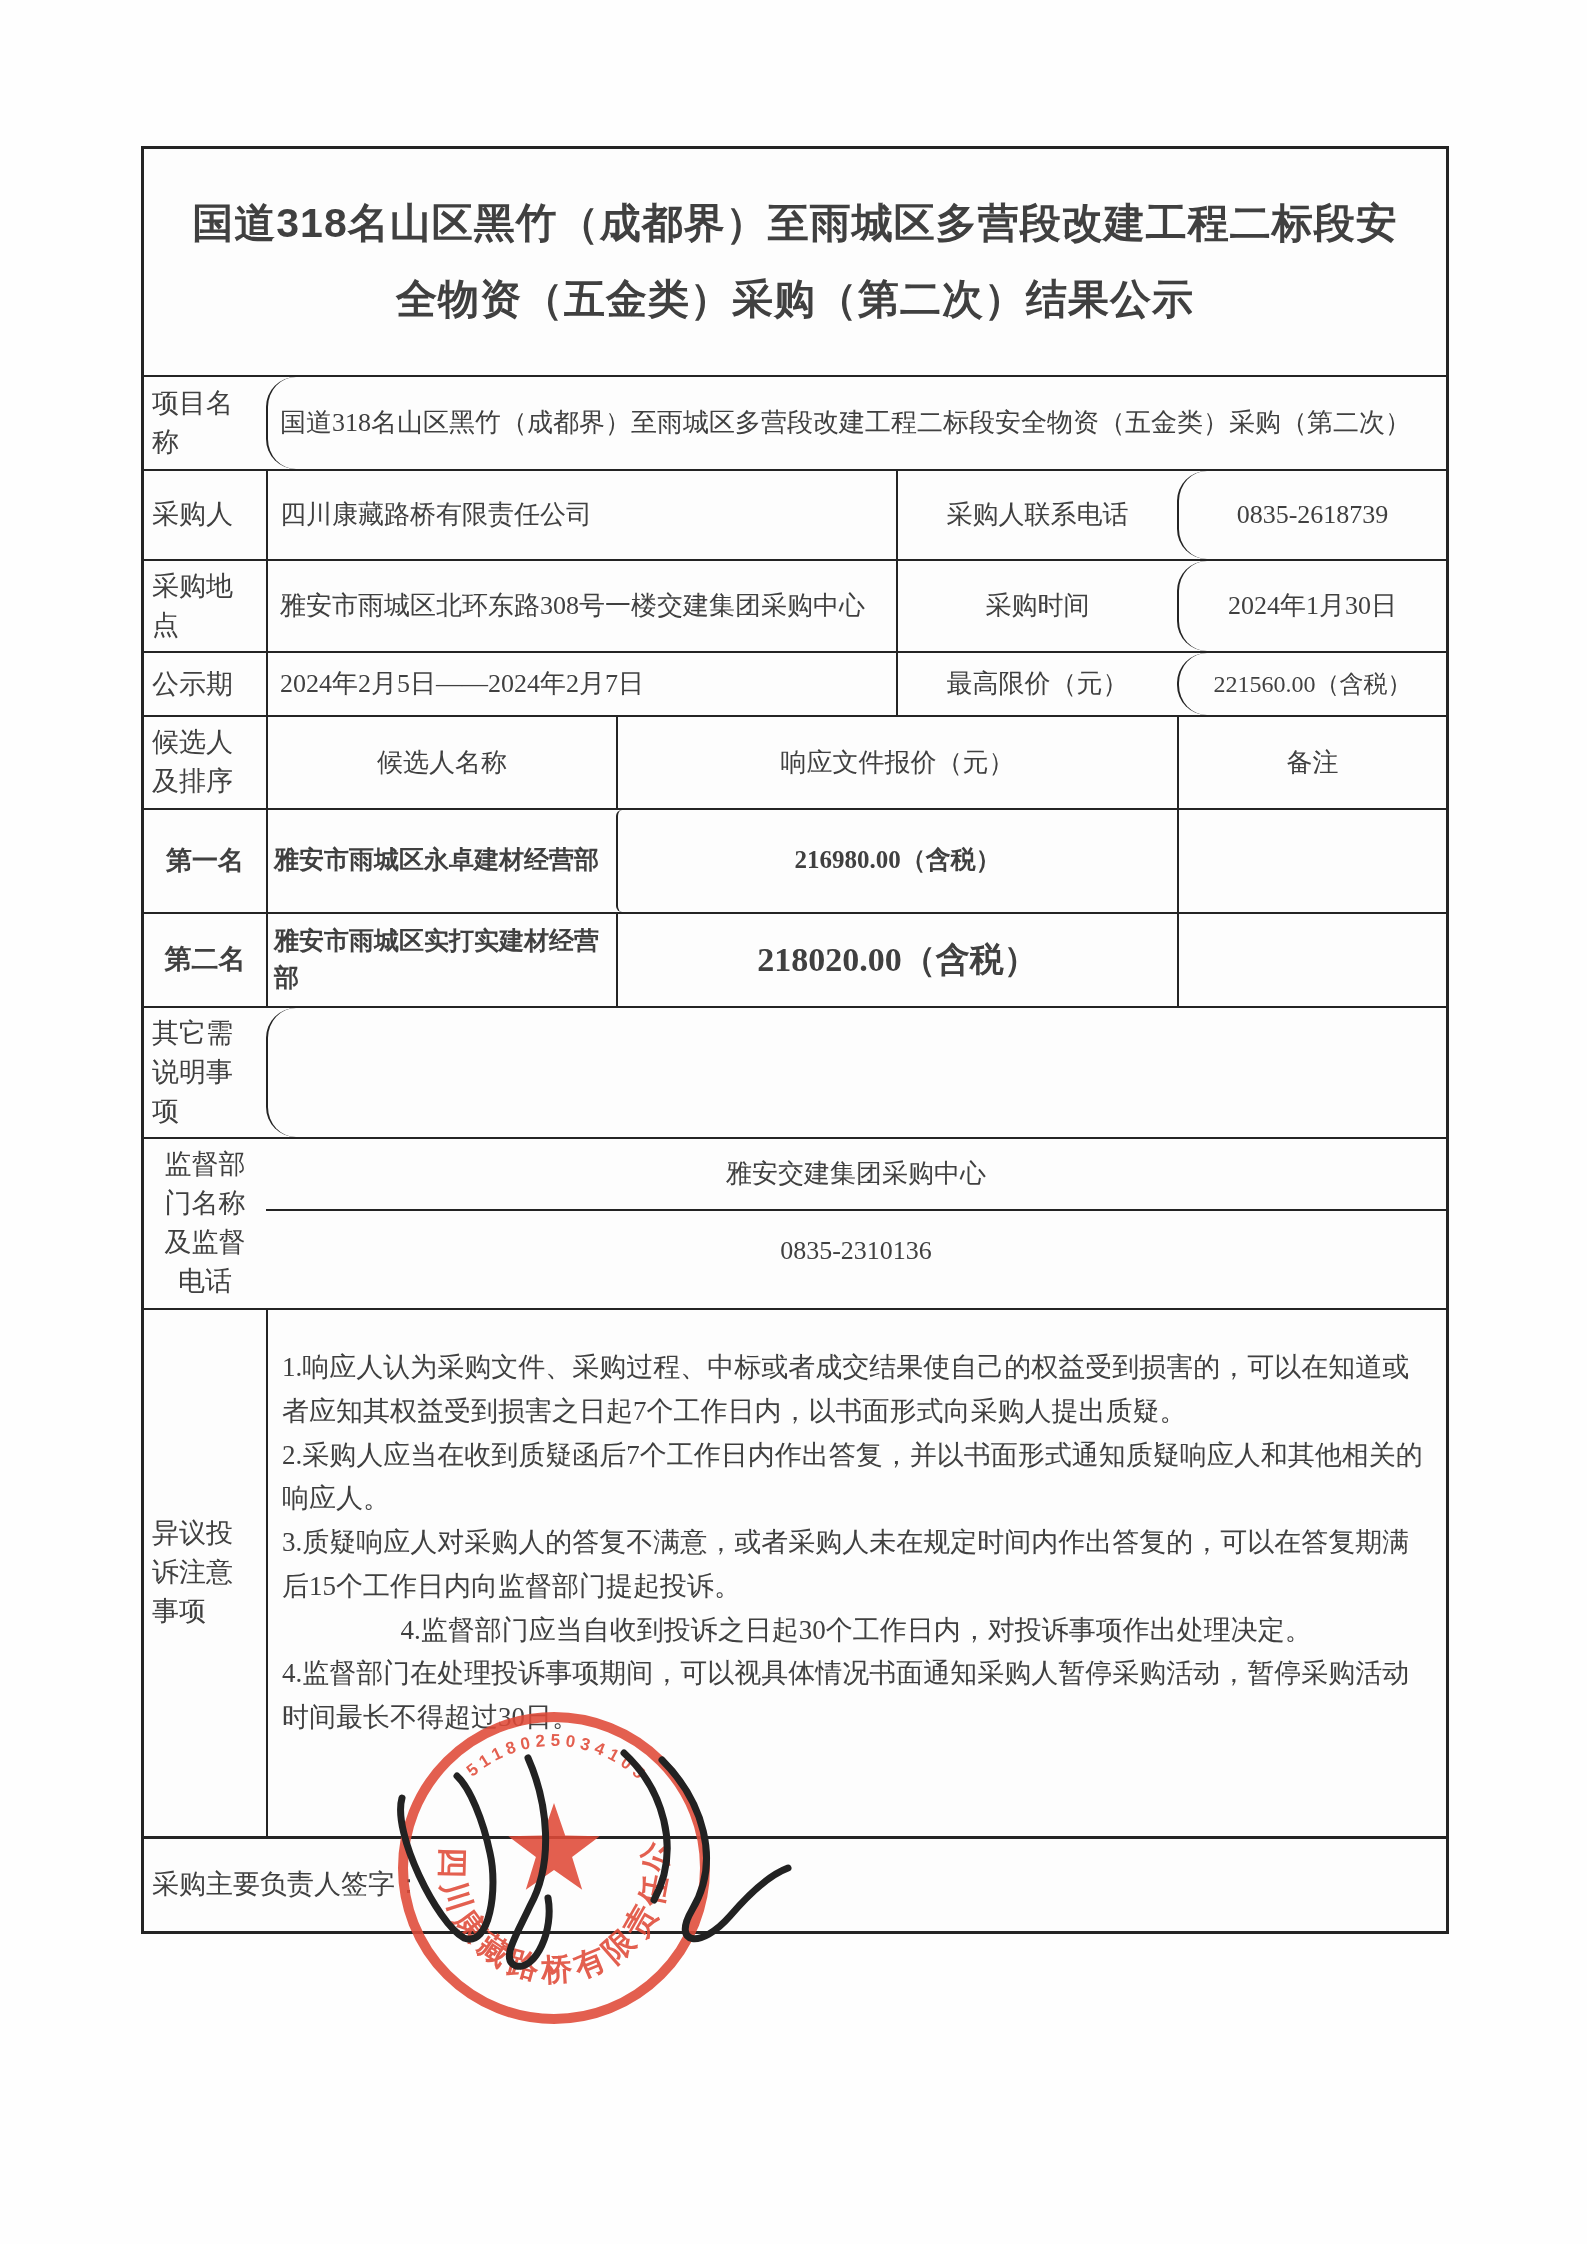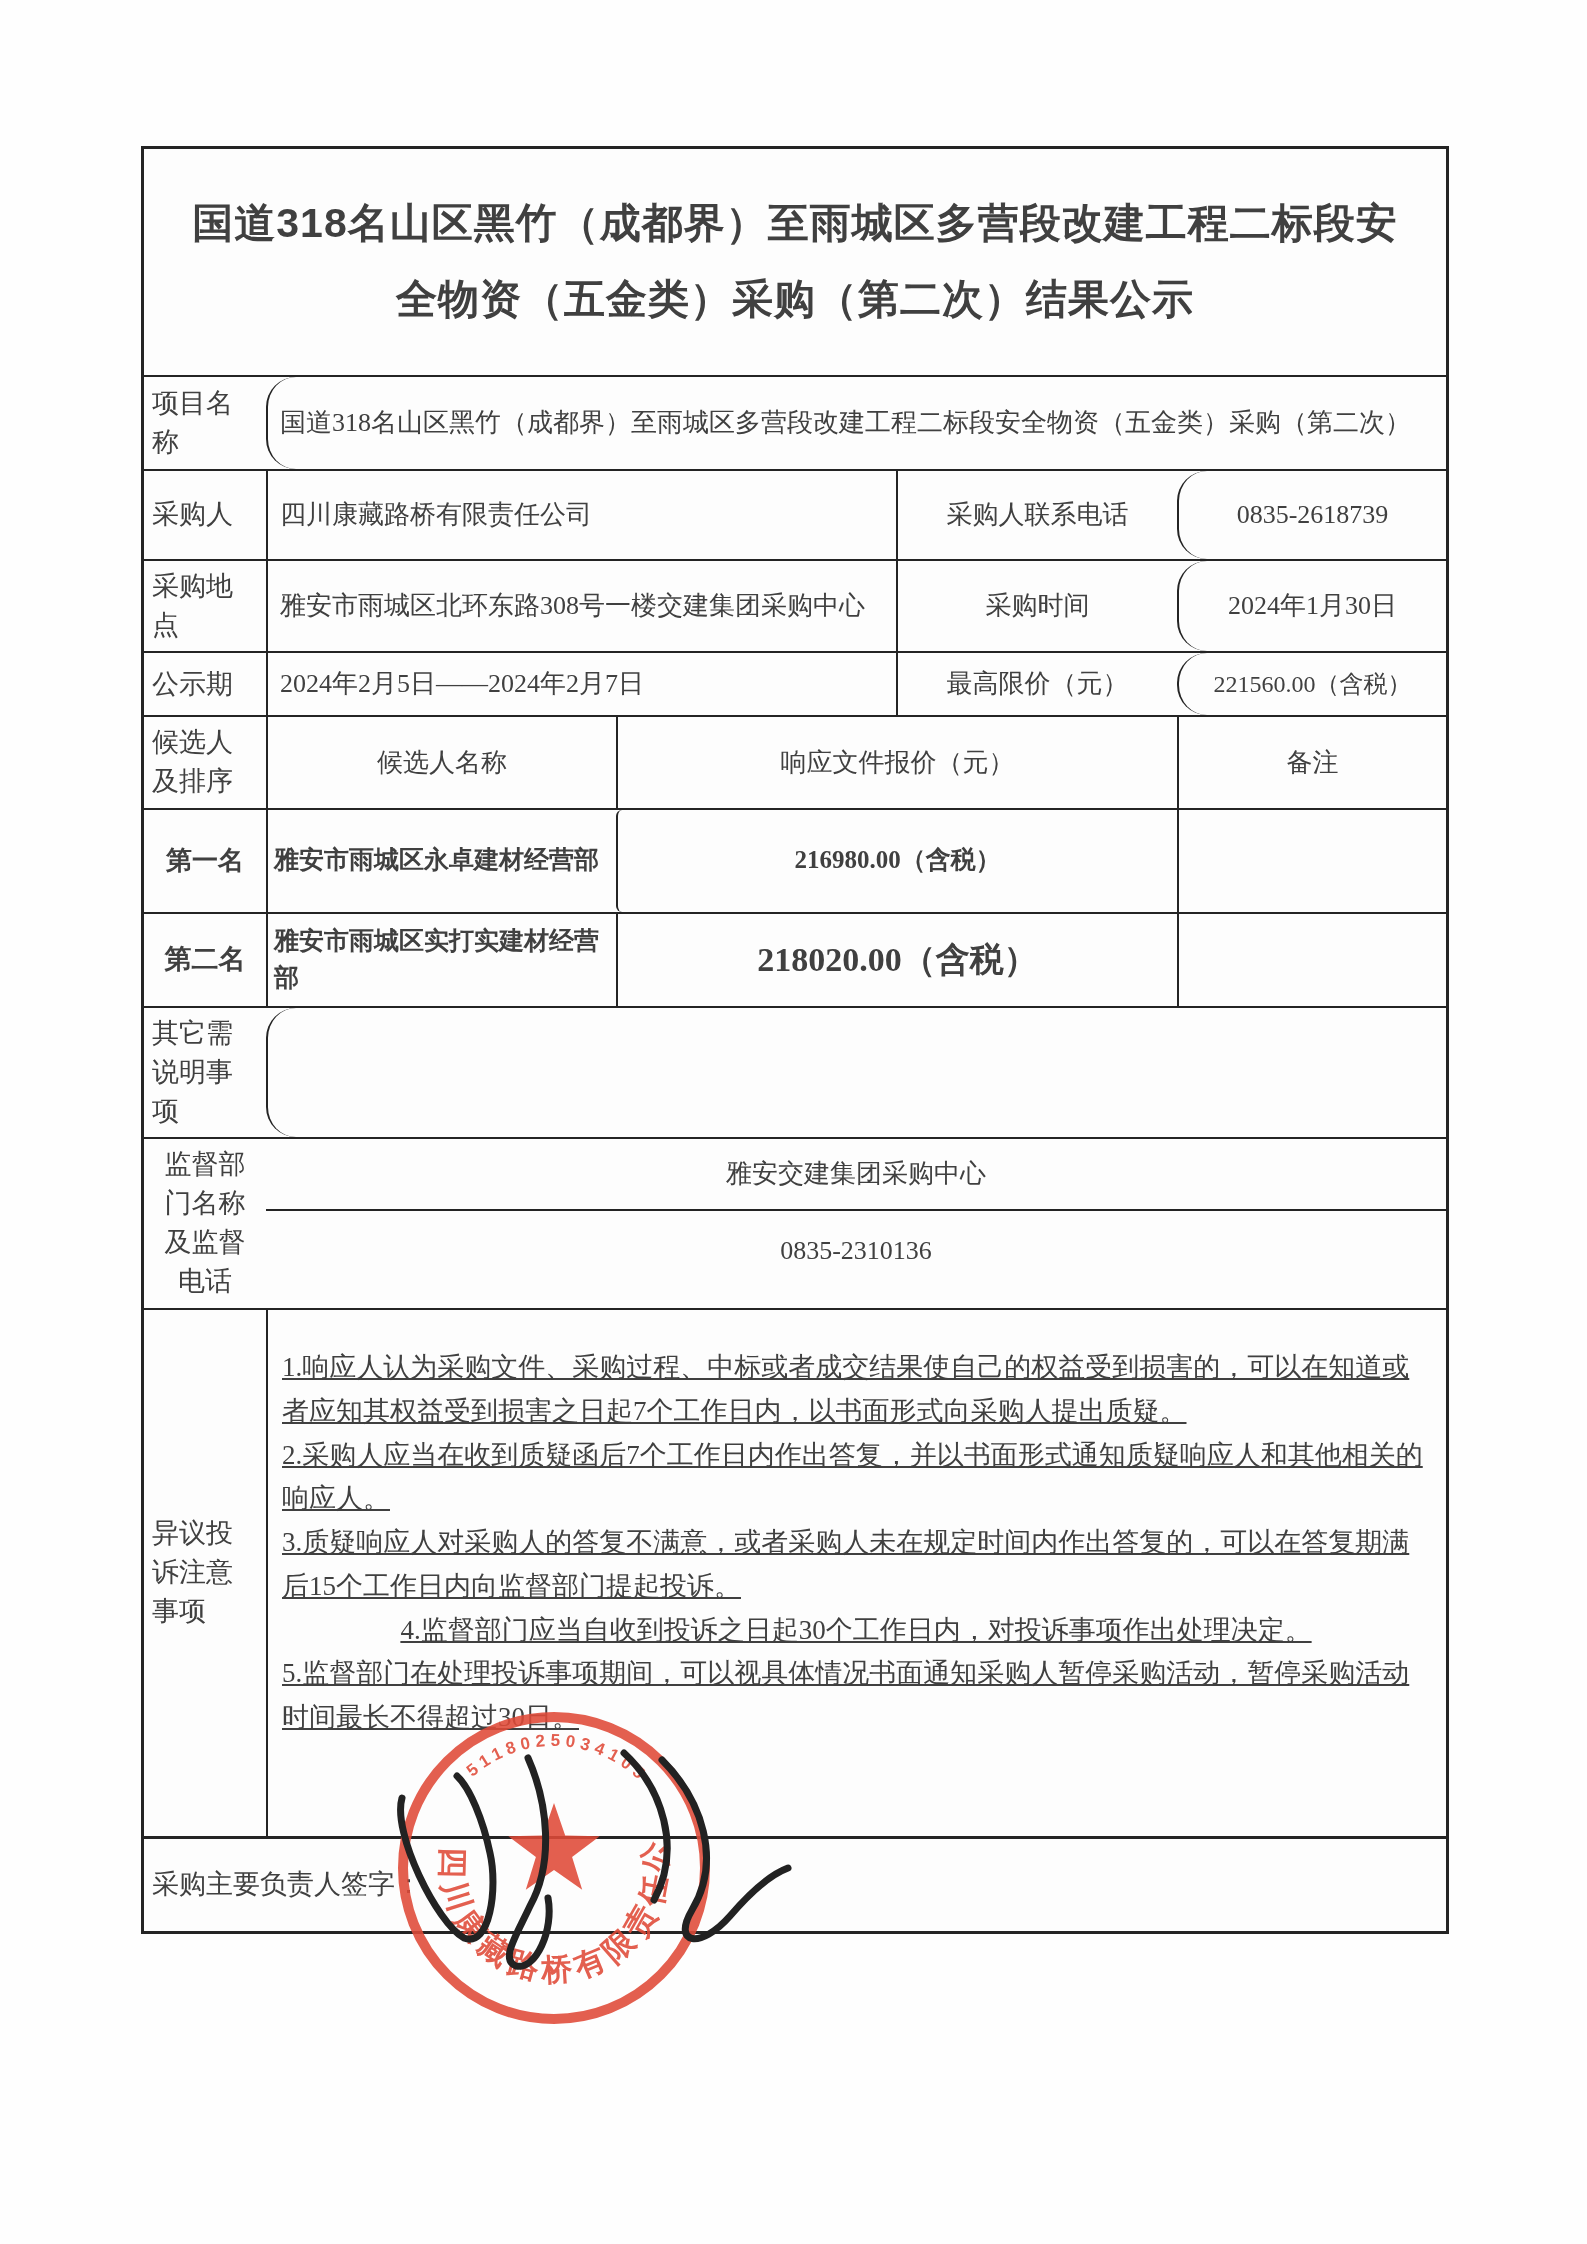--- a/index.html
+++ b/index.html
@@ -51,21 +51,20 @@
   .bold{font-weight:bold;}
   .sup-col{flex:1;display:flex;flex-direction:column;}
   .sup-sub{border-left:none;border-top:none;}
   .sup-sub+.sup-sub{border-top:2px solid #242424;}
   .sup-a{min-height:70px;}
   .sup-b{min-height:82px;}
   .objection-cell{
     flex:1;display:flex;flex-direction:column;justify-content:center;
     font-size:27px;line-height:1.62;
     padding:14px 16px 73px 14px;
-    text-decoration:underline;
   }
   .objection-cell div{text-align:left;}
   .sig-row .cell{min-height:92px;font-size:27px;}
   .overlay{position:absolute;pointer-events:none;}
 </style>
 </head>
 <body>
 
 <div class="page">
 
@@ -135,21 +134,21 @@
       </div>
     </div>
 
     <div class="trow" style="min-height:528px;">
       <div class="cell label-cell c-left" style="align-items:center;">异议投诉注意事项</div>
       <div class="cell objection-cell">
         <div>1.响应人认为采购文件、采购过程、中标或者成交结果使自己的权益受到损害的，可以在知道或者应知其权益受到损害之日起7个工作日内，以书面形式向采购人提出质疑。</div>
         <div>2.采购人应当在收到质疑函后7个工作日内作出答复，并以书面形式通知质疑响应人和其他相关的响应人。</div>
         <div>3.质疑响应人对采购人的答复不满意，或者采购人未在规定时间内作出答复的，可以在答复期满后15个工作日内向监督部门提起投诉。</div>
         <div>4.监督部门应当自收到投诉之日起30个工作日内，对投诉事项作出处理决定。</div>
-        <div>5.监督部门在处理投诉事项期间，可以视具体情况书面通知采购人暂停采购活动，暂停采购活动时间最长不得超过30日。</div>
+        <div>4.监督部门在处理投诉事项期间，可以视具体情况书面通知采购人暂停采购活动，暂停采购活动时间最长不得超过30日。</div>
       </div>
     </div>
 
     <div class="trow sig-row" style="border-top-width:3px;">
       <div class="cell c-left" style="flex:1;padding-left:8px;">采购主要负责人签字：</div>
     </div>
 
   </div>
 
   <svg class="overlay" style="left:332px;top:1648px;" width="480" height="480" viewBox="0 0 480 480">

